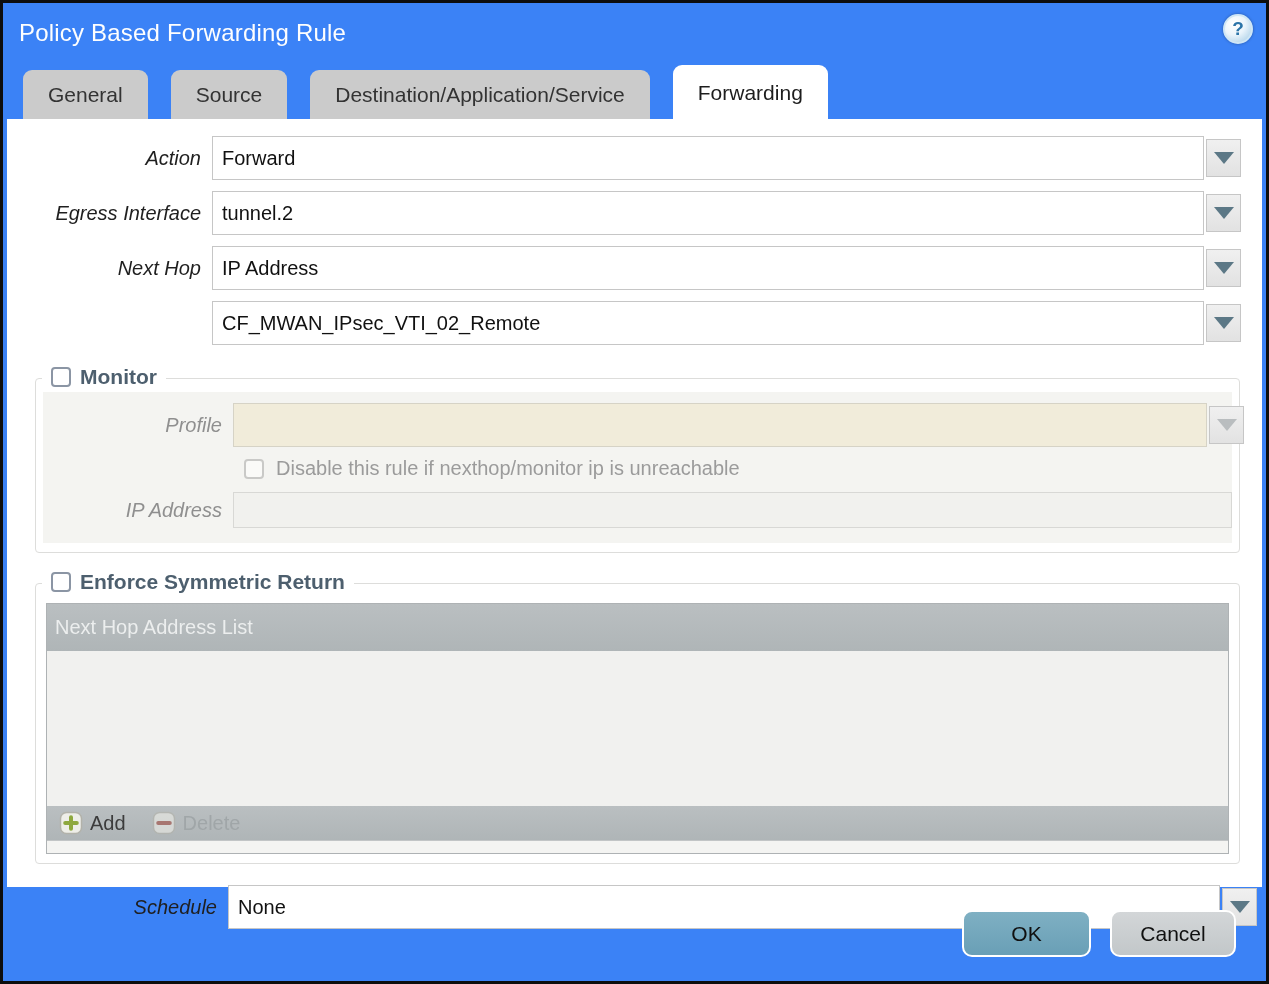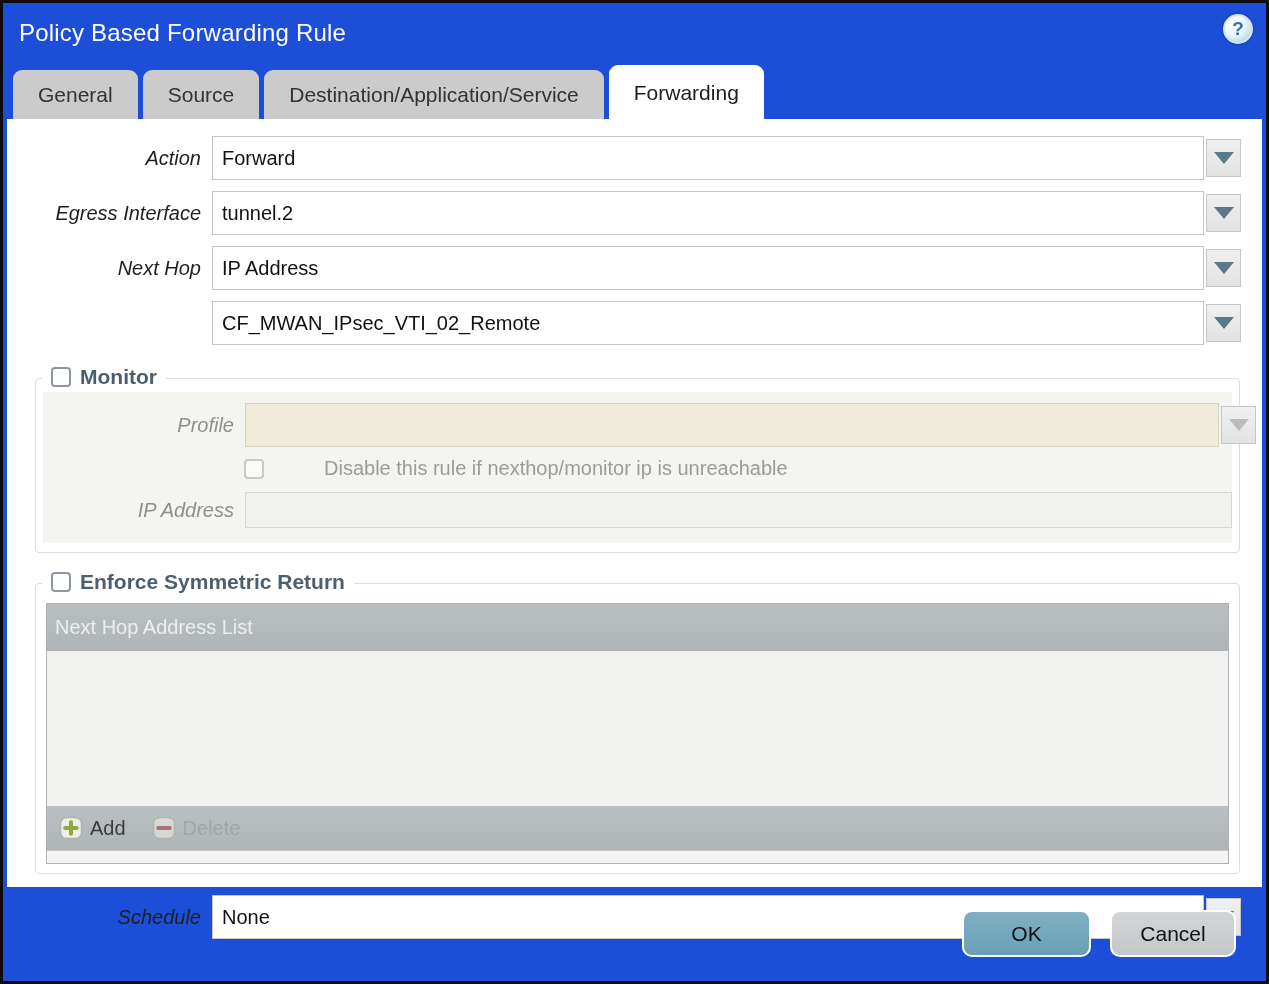--- a/index.html
+++ b/index.html
@@ -3,39 +3,39 @@
 <meta charset="utf-8">
 <style>
   * { box-sizing: border-box; margin: 0; padding: 0; }
   html,body { width:1269px; height:984px; }
   body {
     font-family: "Liberation Sans", "DejaVu Sans", sans-serif;
     background:#000;
   }
   .frame {
     position:relative; width:1269px; height:984px;
-    border:3px solid #0d0d0d; background:#1d4ed8; overflow:hidden;
+    border:3px solid #0d0d0d; background:#3b82f6; overflow:hidden;
   }
   
   .titlebar { position:relative; height:62px; }
   .titlebar .title {
     position:absolute; left:16px; top:16px;
     color:#fefefe; font-size:24px; font-weight:400; letter-spacing:.2px;
   }
   .help-icon {
     position:absolute; right:13px; top:11px; width:30px; height:30px;
     border-radius:50%;
     background: radial-gradient(circle at 35% 30%, #ffffff 0%, #eaf4fb 45%, #9fc9e4 100%);
     border:2px solid #cfe6f5;
     display:flex; align-items:center; justify-content:center;
     color:#2b74a8; font-weight:bold; font-size:19px; cursor:pointer;
     box-shadow: 0 0 3px rgba(0,0,0,.35);
   }
   
-  .tabs { display:flex; align-items:flex-end; padding-left:10px; height:54px; gap:5px; }
+  .tabs { display:flex; align-items:flex-end; padding-left:20px; height:54px; gap:23px; }
   .tab {
     background:#cbcbcb; color:#333;
     border-radius:9px 9px 0 0;
     height:49px; line-height:49px; padding:0 25px;
     font-size:21px; cursor:pointer; white-space:nowrap;
   }
   .tab.active {
     background:#ffffff; color:#1d1d1d; height:54px; line-height:56px;
   }
   
@@ -75,50 +75,50 @@
     position:absolute; top:-14px; left:6px; background:#fff;
     display:flex; align-items:center; gap:9px; padding:0 9px;
   }
   .checkbox {
     width:20px; height:20px; background:#fff;
     border:2px solid #8b95a4; border-radius:4px; cursor:pointer;
   }
   .legend-text { font-size:21px; font-weight:bold; color:#4d5f6e; }
   .panel { background:#f4f4f1; padding:11px 0 13px 0; }
   .panel .form-label { color:#8f8f8f; width:190px; flex:0 0 190px; }
-  .panel .form-row { margin-bottom:10px;padding-left:12px; }
+  .panel .form-row { margin-bottom:10px; }
   .panel .select-box.beige {
     width:974px; background:#f1ecda; border:1px solid #d6d3c6; color:#777;
   }
   .panel .input-box {
     width:1011px; height:36px; background:#f1f1ee; border:1px solid #d8d8d5;
     font-size:20px; color:#777; display:flex; align-items:center; padding-left:9px;
   }
-  .inline-check-row { display:flex; align-items:center; margin:2px 0 12px 201px;gap:48px; }
+  .inline-check-row { display:flex; align-items:center; margin:2px 0 12px 201px; }
   .checkbox.disabled { border:2px solid #c9c9c7; background:#fafaf8; }
   .inline-check-label { font-size:20px; color:#9b9b9b; margin-left:12px; }
   
   .nh-table { margin:6px 3px 0 3px; border:1px solid #aeb2b4; }
   .nh-header {
     height:47px; background:linear-gradient(#babfc1,#afb5b7);
     color:#eceeee; font-size:20px; display:flex; align-items:center; padding-left:8px;
   }
   .nh-body { height:155px; background:#f1f1ef; }
   .nh-footer {
-    height:44px; background:linear-gradient(#babfc1,#afb5b7);
+    height:34px; background:linear-gradient(#babfc1,#afb5b7);
     display:flex; align-items:center; padding-left:12px; gap:26px;
   }
   .tbl-btn { display:flex; align-items:center; gap:7px; cursor:pointer; }
   .tbl-btn .lbl { font-size:20px; color:#3c3c3c; }
   .tbl-btn.disabled { cursor:default; }
   .tbl-btn.disabled .lbl { color:#a0a6a8; }
   .tbl-btn.disabled svg { opacity:.6; }
   .nh-pager { height:13px; background:#f4f4f2; border-top:1px solid #c2c5c6; }
   
-  .schedule-row { margin-top:21px; }
+  .schedule-row { margin-top:21px;margin-left:16px; }
   
   .btn-bar { position:absolute; right:30px; bottom:24px; display:flex; gap:19px; }
   .btn {
     height:47px; border:2px solid #ffffff; border-radius:10px;
     font-size:21px; color:#101010; display:flex; align-items:center; justify-content:center;
     cursor:pointer;
   }
   .btn.ok { width:129px; background:linear-gradient(#7fb0c3,#699fb6); }
   .btn.cancel { width:126px; background:linear-gradient(#d3d6d8,#c2c7c9); }
 </style>

